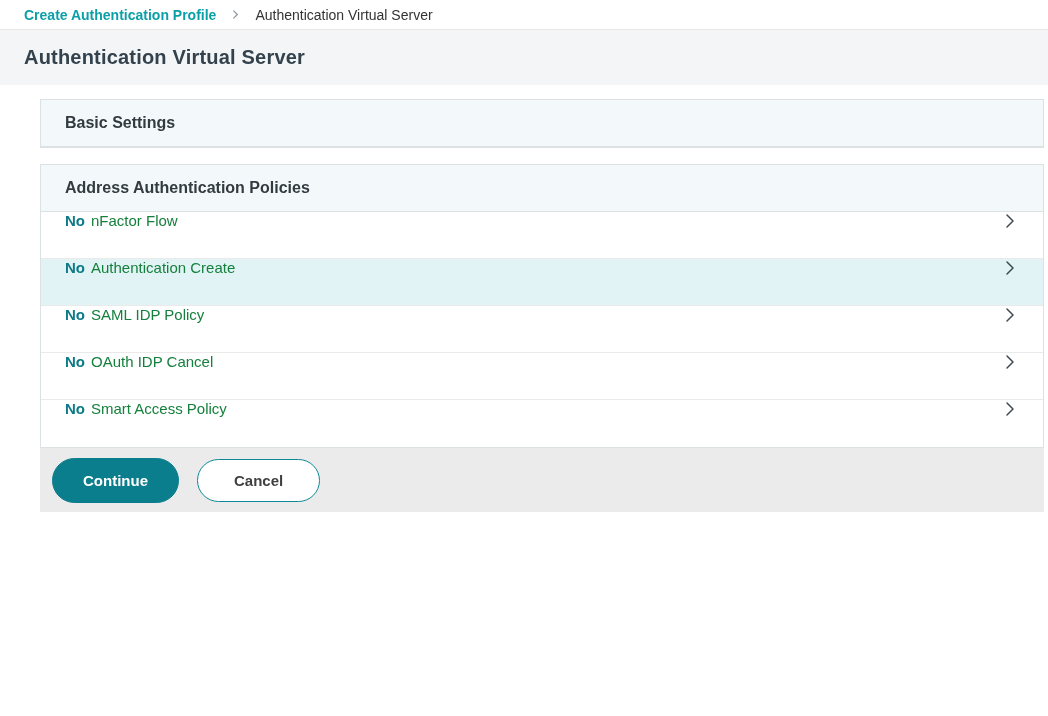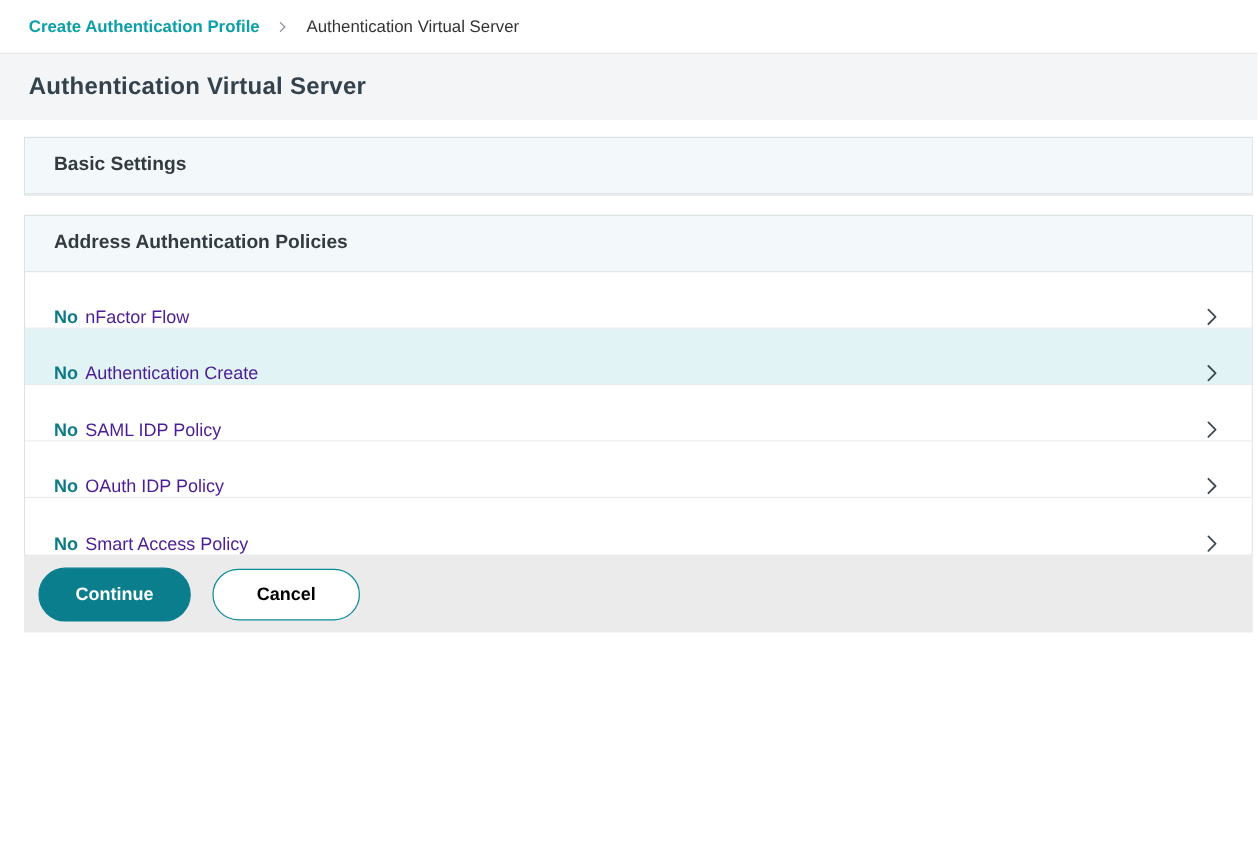--- a/index.html
+++ b/index.html
@@ -6,21 +6,21 @@
   html, body { width: 1048px; height: 716px; }
   body {
     font-family: "Liberation Sans", "DejaVu Sans", sans-serif;
     background: #ffffff;
     color: #333333;
     overflow: hidden;
   }
 
   
   .breadcrumb-bar {
-    height: 45px;
+    height: 30px;
     display: flex;
     align-items: center;
     padding: 0 24px;
     background: #ffffff;
     border-bottom: 1px solid #e7e7e7;
     font-size: 14px;
   }
   .breadcrumb-link {
     color: #0b9fa8;
     font-weight: 700;
@@ -43,21 +43,21 @@
     padding: 0 24px;
   }
   .page-title {
     font-size: 20px;
     font-weight: 700;
     color: #33424d;
     letter-spacing: 0.2px;
   }
 
   
-  .content { padding: 14px 4px 0 20px; }
+  .content { padding: 14px 4px 0 20px; margin-left: 20px; }
 
   .card {
     border: 1px solid #dce1e3;
     background: #ffffff;
   }
   .card + .card-gap { height: 16px; }
   .card-header {
     background: #f3f9fa;
     border-bottom: 1px solid #dce1e3;
     padding: 14px 24px;
@@ -87,30 +87,30 @@
     grid-template-columns: 92px auto;
     row-gap: 7px;
     align-items: baseline;
   }
 
   
   .policy-row {
     height: 47px;
     padding: 0 24px;
     display: flex;
-    align-items: flex-end;
+    align-items: flex-start;
     justify-content: space-between;
     cursor: pointer;
     background: #ffffff;
   }
   .policy-row:not(:last-child) { border-bottom: 1px solid #eaeaea; }
   .policy-row.highlighted { background: #e1f3f5; }
   .policy-text { display: flex; align-items: baseline; gap: 6px; font-size: 15px; }
   .policy-prefix { font-weight: 700; color: #0c7a87; }
-  .policy-label { color: #4c1d95; }
+  .policy-label { color: #15803d; }
   .chevron { display: flex; align-items: center; }
 
   
   .actions-bar {
     background: #ebebeb;
     height: 64px;
     display: flex;
     align-items: center;
     gap: 18px;
     padding-left: 12px;
@@ -123,21 +123,21 @@
     cursor: pointer;
   }
   .btn-primary {
     background: #0b7e8d;
     color: #ffffff;
     border: 1px solid #0b7e8d;
     padding: 13px 30px;
   }
   .btn-secondary {
     background: #ffffff;
-    color: #000000;
+    color: #404040;
     border: 1.5px solid #0c8a97;
     padding: 12px 36px;
   }
 </style>
 </head>
 <body>
 
 <div class="breadcrumb-bar">
   <a class="breadcrumb-link">Create Authentication Profile</a>
   <span class="breadcrumb-sep">
@@ -195,21 +195,21 @@
       <span class="chevron">
         <svg width="18" height="18" viewBox="0 0 24 24" fill="none">
           <path d="M8 4l8 8-8 8" stroke="#3f4a52" stroke-width="2" fill="none" stroke-linecap="round" stroke-linejoin="round"></path>
         </svg>
       </span>
     </div>
 
     <div class="policy-row">
       <span class="policy-text">
         <span class="policy-prefix">No</span>
-        <span class="policy-label">OAuth IDP Policy</span>
+        <span class="policy-label">OAuth IDP Cancel</span>
       </span>
       <span class="chevron">
         <svg width="18" height="18" viewBox="0 0 24 24" fill="none">
           <path d="M8 4l8 8-8 8" stroke="#3f4a52" stroke-width="2" fill="none" stroke-linecap="round" stroke-linejoin="round"></path>
         </svg>
       </span>
     </div>
 
     <div class="policy-row">
       <span class="policy-text">

